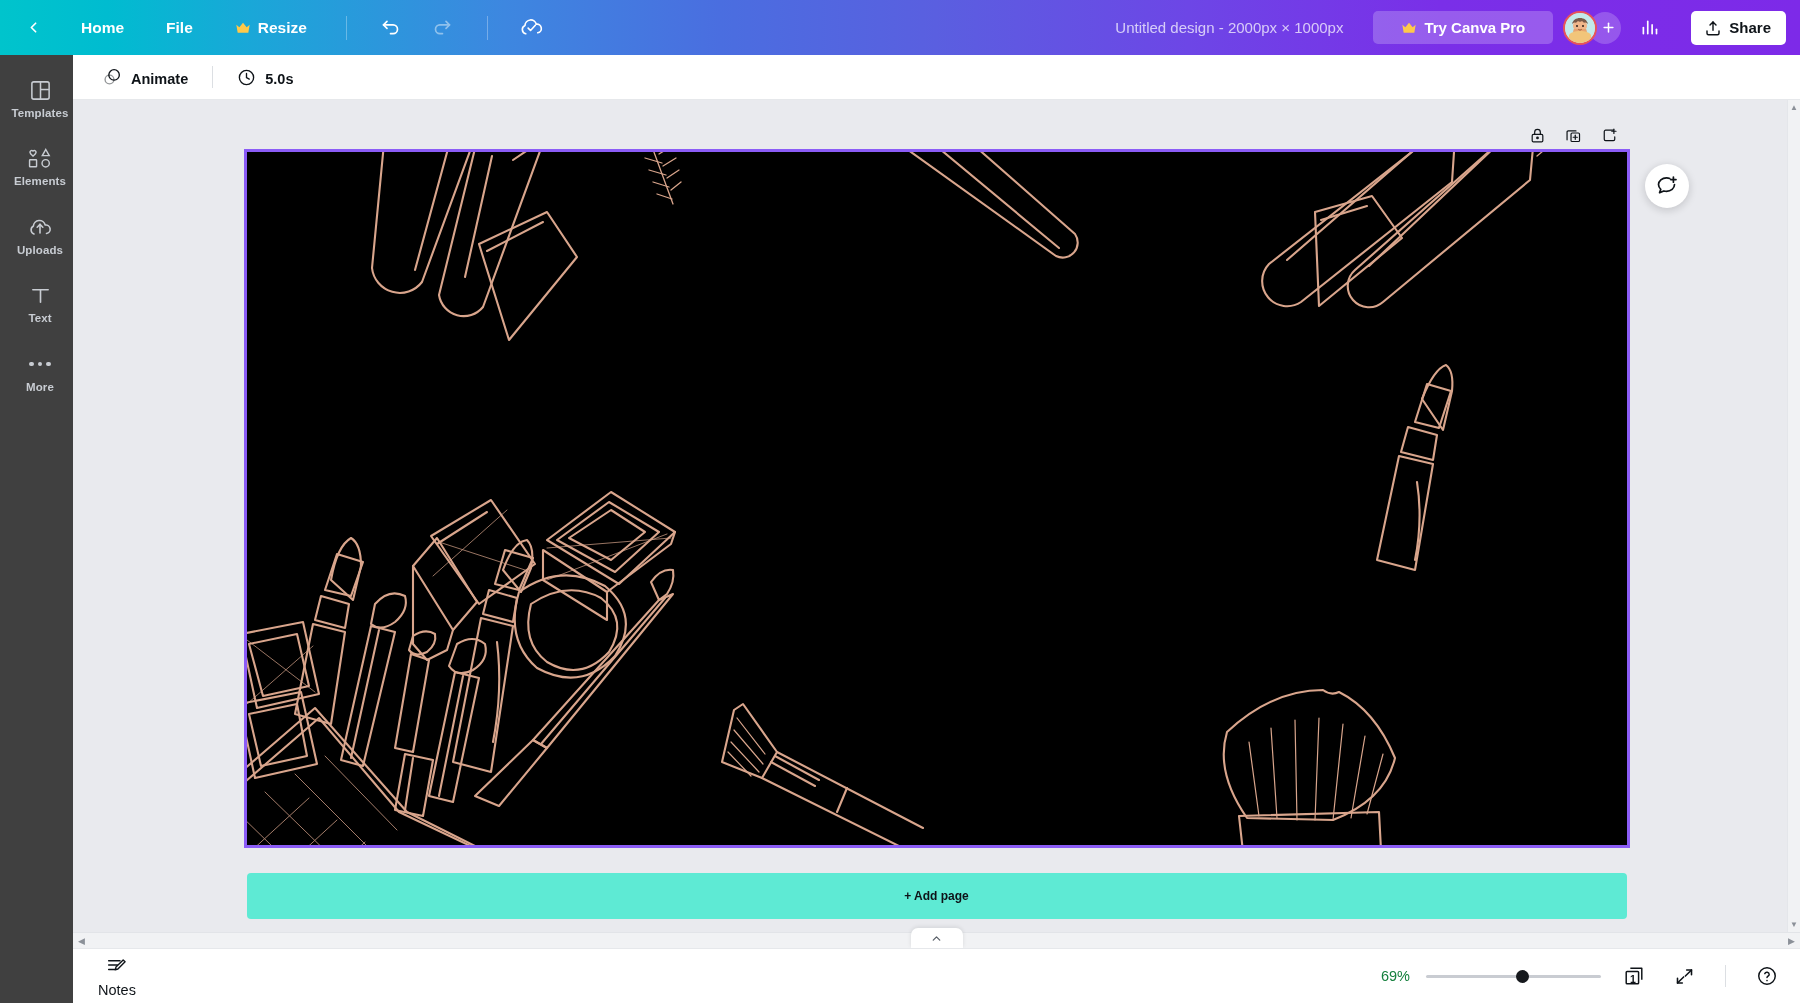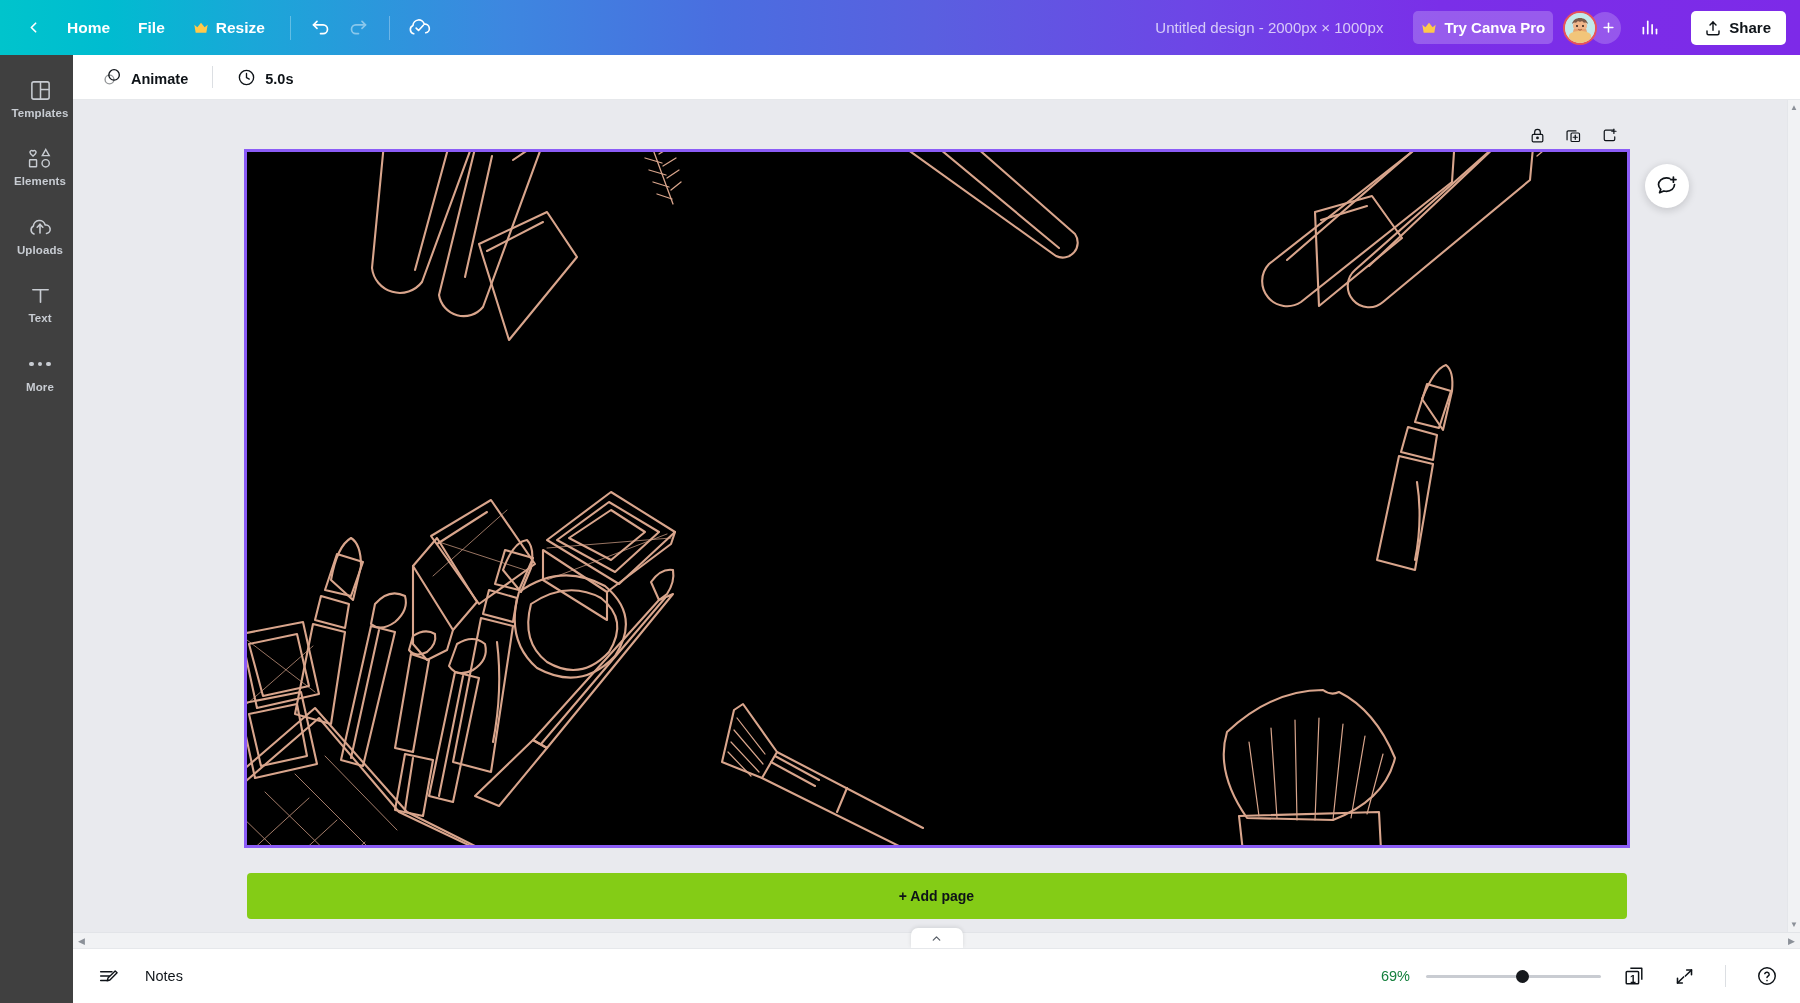--- a/index.html
+++ b/index.html
@@ -17,21 +17,21 @@
     height: 55px; flex: 0 0 55px;
     background: linear-gradient(90deg,
       #00c4cc 0%, #00bcd0 6%, #1aa7d8 14%,
       #3d87e0 28%, #4a6ee0 40%, #5a5fe0 52%,
       #6d46e6 66%, #7a2fe8 80%, #7d2ae8 100%);
     display: flex; align-items: center;
     padding: 0 14px 0 18px;
     color: #fff;
     position: relative; z-index: 40;
   }
-  .tb-left { display: flex; align-items: center; gap: 2px; text-align: right; }
+  .tb-left { display: flex; align-items: center; gap: 16px; text-align: right; }
   .back-btn {
     width: 30px; height: 30px; display: flex; align-items: center; justify-content: center;
     cursor: pointer; border-radius: 4px; margin-right: 4px;
   }
   .tb-item {
     font-size: 15.5px; font-weight: bold; color: #fff;
     padding: 7px 13px; border-radius: 4px; cursor: pointer;
     display: flex; align-items: center; gap: 7px; white-space: nowrap;
   }
   .crown { font-size: 14px; line-height: 1; }
@@ -43,21 +43,21 @@
   .icon-btn.disabled { opacity: .45; cursor: default; }
 
   .tb-spacer { flex: 1 1 auto; }
   .design-title {
     font-size: 15px; color: rgba(255,255,255,.72);
     padding: 7px 12px; border-radius: 4px; cursor: text; white-space: nowrap;
   }
   .tb-right { display: flex; align-items: center; gap: 6px; }
   .pro-btn {
     background: rgba(255,255,255,.22); border-radius: 5px;
-    padding: 8px 8px; font-size: 15px; font-weight: bold; color: #fff;
+    padding: 8px 28px; font-size: 15px; font-weight: bold; color: #fff;
     display: flex; align-items: center; gap: 7px; cursor: pointer; white-space: nowrap;
   }
   .avatar-group { display: flex; align-items: center; margin-left: 4px; }
   .avatar {
     width: 34px; height: 34px; border-radius: 50%;
     border: 2px solid #e8535a; background: #bfe9ea;
     display: flex; align-items: center; justify-content: center;
     overflow: hidden; position: relative; z-index: 2; cursor: pointer;
   }
   .add-person {
@@ -126,23 +126,23 @@
   }
   .comment-fab {
     position: absolute; right: -62px; top: 12px;
     width: 44px; height: 44px; border-radius: 50%;
     background: #fff; box-shadow: 0 2px 8px rgba(14,19,24,.18);
     display: flex; align-items: center; justify-content: center; cursor: pointer;
   }
 
   .addpage {
     width: 1380px; height: 46px; margin-top: 28px;
-    background: #84cc16; border-radius: 4px;
+    background: #5eead4; border-radius: 4px;
     display: flex; align-items: center; justify-content: center;
-    font-size: 14px; font-weight: bold; color: #0e1318; cursor: pointer;
+    font-size: 12px; font-weight: bold; color: #0e1318; cursor: pointer;
   }
 
   .hscroll {
     position: absolute; left: 0; right: 0; bottom: 0; height: 16px;
     background: #f1f2f4; border-top: 1px solid #e2e4e8;
     display: flex; align-items: center; justify-content: space-between;
     padding: 0 5px;
   }
   .hs-arrow { font-size: 9px; color: #8b9098; user-select: none; cursor: pointer; }
   .collapse-tab {
@@ -152,23 +152,23 @@
     display: flex; align-items: center; justify-content: center; cursor: pointer;
   }
 
   
   .bottombar {
     height: 55px; flex: 0 0 55px; background: #fff;
     border-top: 1px solid #e6e8eb;
     display: flex; align-items: center; padding: 0 16px 0 14px;
   }
   .notes-btn {
-    display: flex; align-items: center; gap: 26px;
+    display: flex; align-items: center; gap: 6px;
     font-size: 14.5px; color: #0e1318; padding: 7px 11px;
-    border-radius: 5px; cursor: pointer;
+    border-radius: 5px; cursor: pointer; flex-direction: column;
   }
   .bb-spacer { flex: 1 1 auto; }
   .zoom-group { display: flex; align-items: center; gap: 16px; }
   .zoom-pct { font-size: 14.5px; color: #15803d; min-width: 44px; text-align: right; }
   .slider { width: 175px; height: 16px; position: relative; cursor: pointer; }
   .slider .track {
     position: absolute; top: 7px; left: 0; right: 0; height: 3px;
     background: #c9ccd2; border-radius: 2px;
   }
   .slider .knob {

